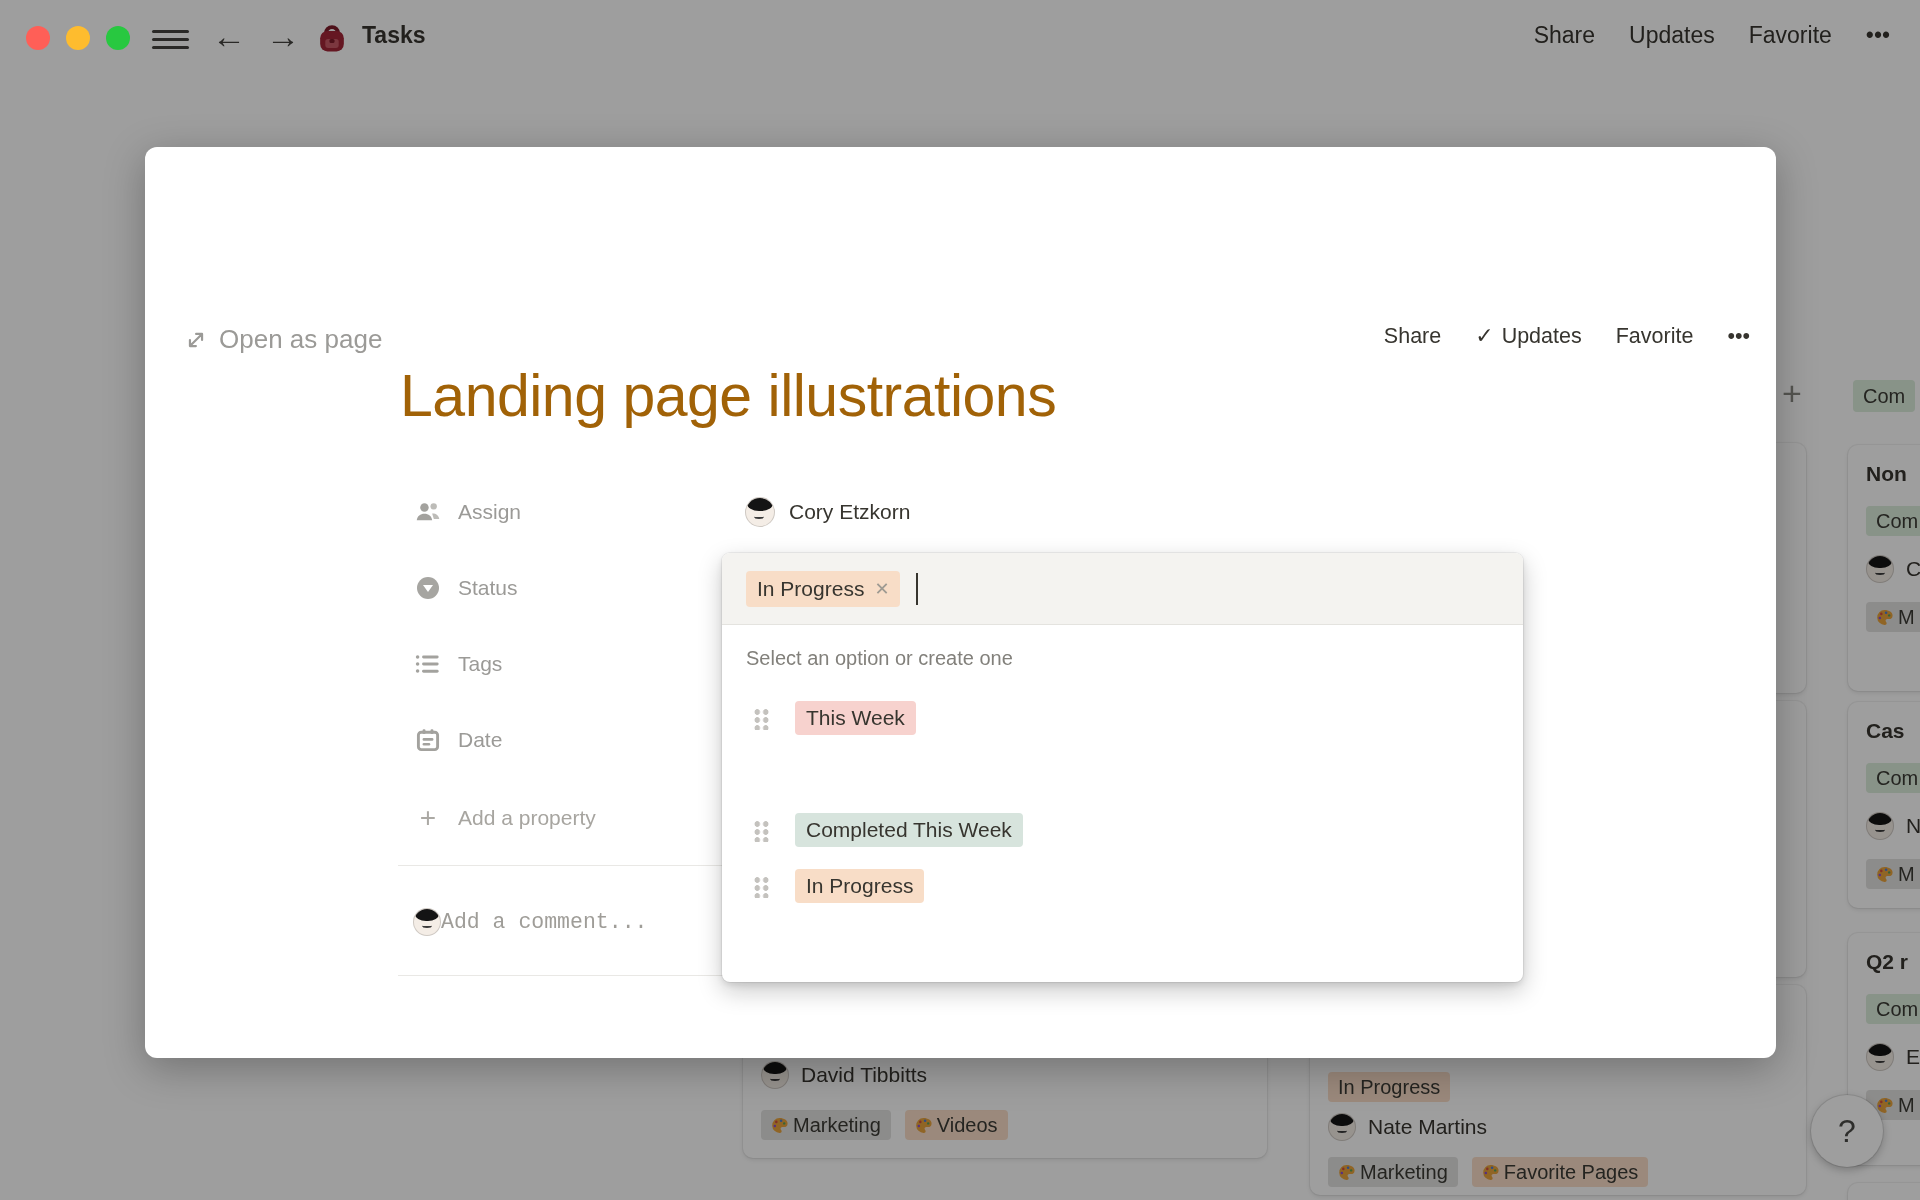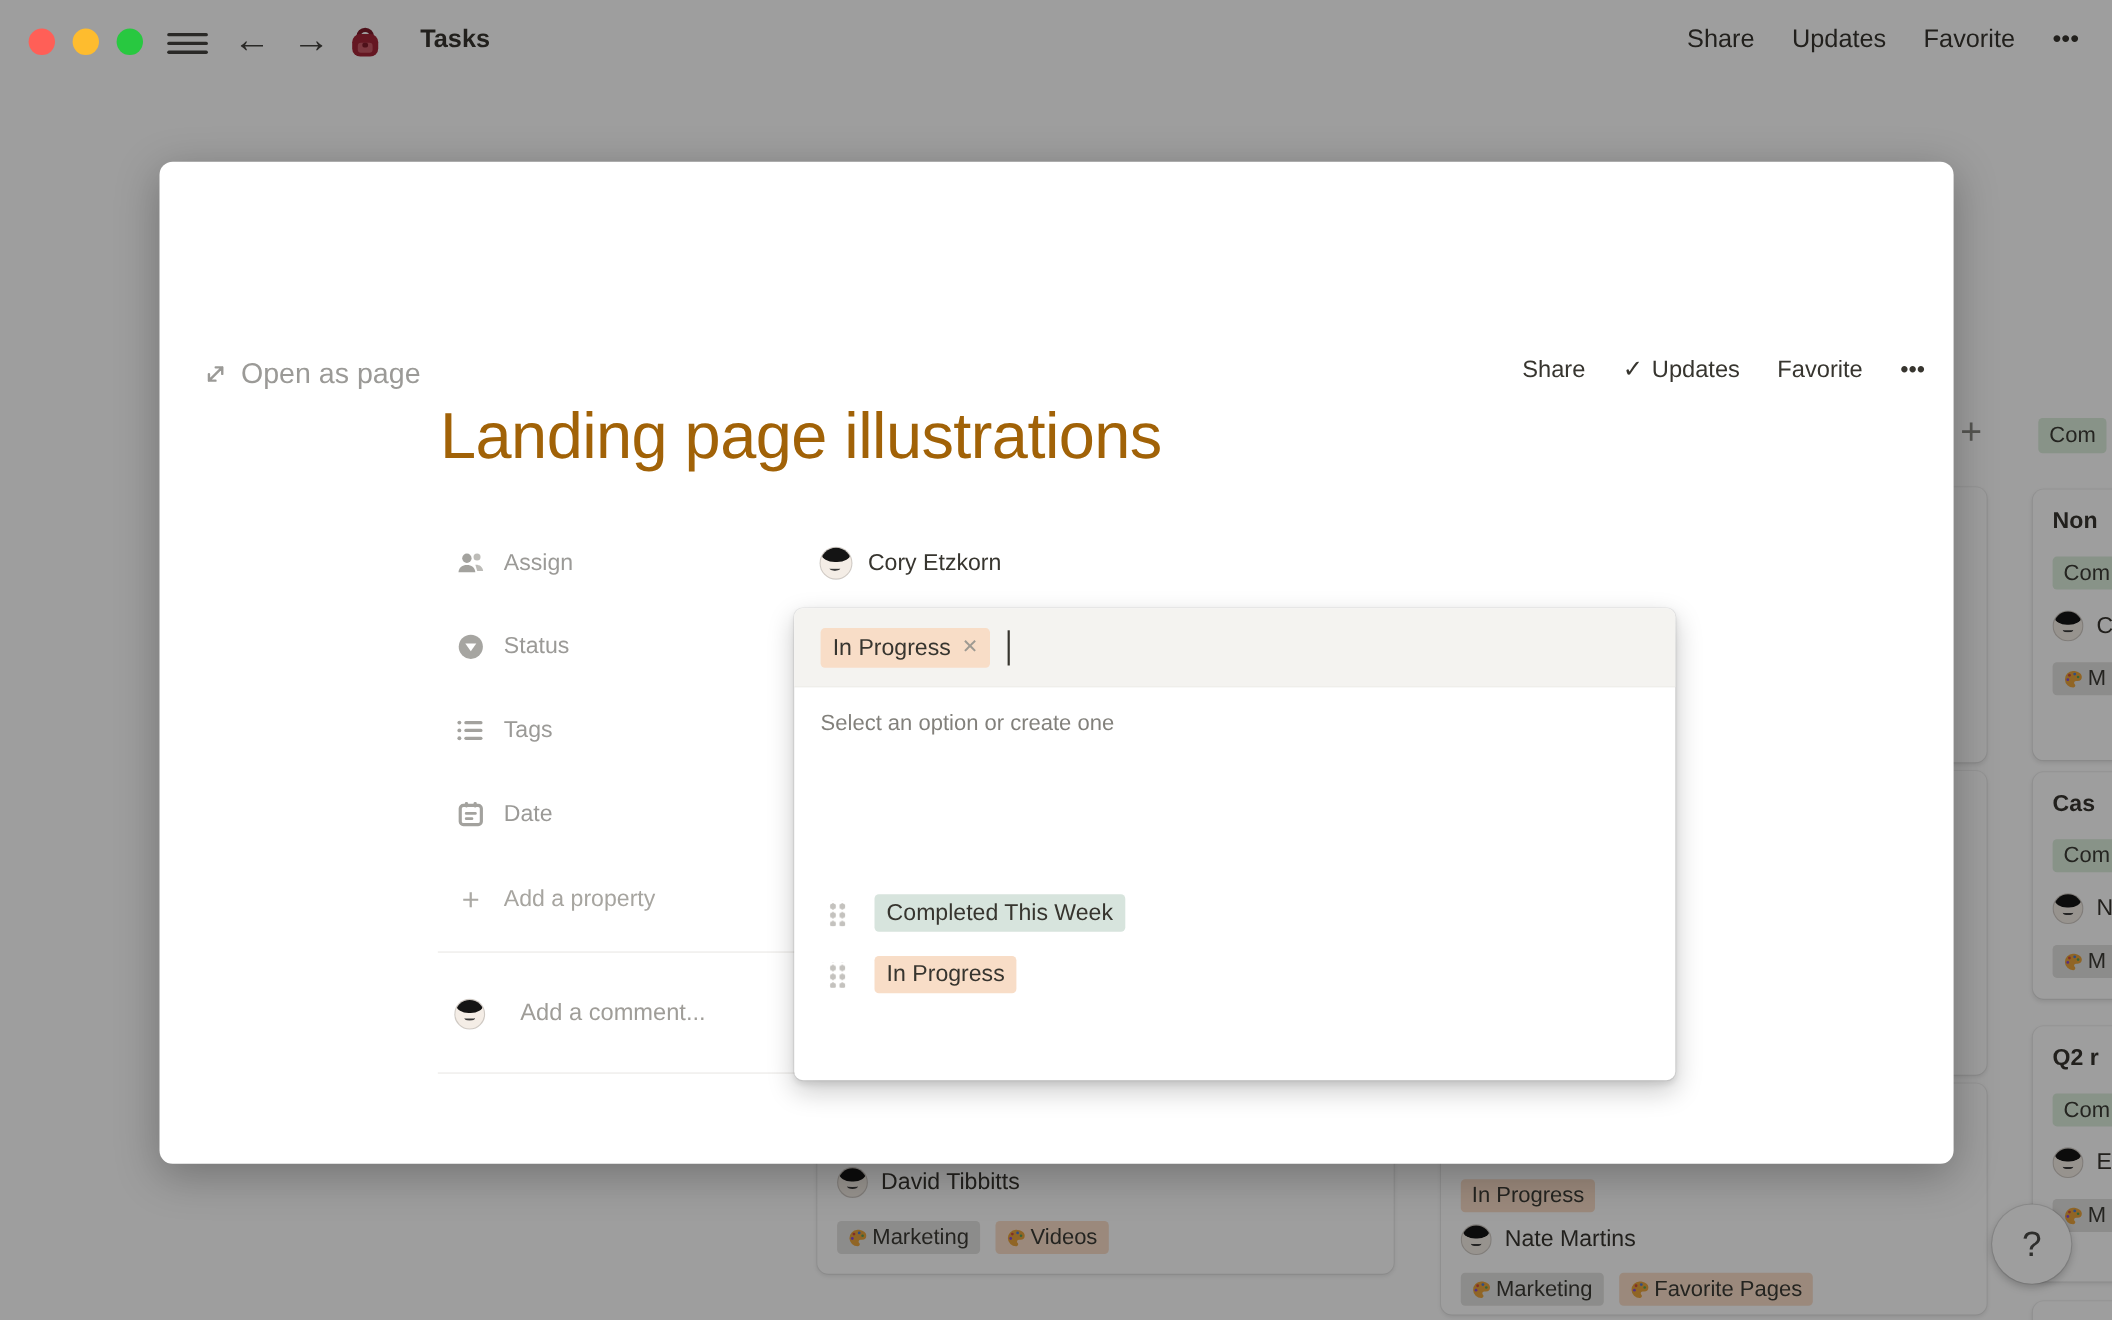--- a/index.html
+++ b/index.html
@@ -9,21 +9,21 @@
 
   
   .bg-layer { position:absolute; inset:0; z-index:1; }
   .topbar { position:absolute; top:0; left:0; width:100%; height:76px; background:#fff; }
   .traffic { position:absolute; top:26px; left:26px; display:flex; gap:16px; z-index:15; }
   .light { width:24px; height:24px; border-radius:50%; }
   .hamburger { position:absolute; left:152px; top:30px; width:37px; height:19px; display:flex; flex-direction:column; justify-content:space-between; cursor:pointer; }
   .hamburger i { display:block; height:3px; background:#44433F; border-radius:2px; }
   .nav-arrow { position:absolute; top:14px; font-size:34px; color:#44433F; line-height:44px; }
   .backpack { position:absolute; left:316px; top:22px; width:32px; height:32px; }
-  .tb-title { position:absolute; left:362px; top:22px; font-size:23px; font-weight:600; color:#37352F;margin-left:20px; }
+  .tb-title { position:absolute; left:362px; top:22px; font-size:23px; font-weight:600; color:#37352F; }
   .tb-actions { position:absolute; right:30px; top:22px; display:flex; gap:34px; font-size:23px; color:#37352F; }
   .tb-actions span { cursor:pointer; }
 
   
   .board-plus { position:absolute; left:1782px; top:374px; font-size:34px; font-weight:300; color:#8A8984; }
   .chip { display:inline-flex; align-items:center; height:32px; padding:0 10px; border-radius:4px;
           font-size:20px; color:#3B3A35; white-space:nowrap; }
   .chip.small { height:30px; font-size:20px; }
   .col-header-chip { position:absolute; left:1853px; top:380px; }
   .card { position:absolute; background:#fff; border-radius:10px;
@@ -60,21 +60,21 @@
 
   .prop-row { position:absolute; left:270px; height:40px; display:flex; align-items:center; }
   .prop-icon { width:26px; display:flex; justify-content:center; margin-right:17px; }
   .prop-label { font-size:21px; color:#9B9A97; }
   .status-circle { width:22px; height:22px; border-radius:50%; background:#A6A5A1; position:relative; }
   .status-circle::after { content:""; position:absolute; left:6px; top:8px; border:5px solid transparent;
            border-top:7px solid #fff; }
   .assign-value { position:absolute; left:600px; top:350px; display:flex; align-items:center; gap:14px;
            font-size:21px; color:#37352F; }
   .divider { position:absolute; left:253px; width:1122px; height:1px; background:#E9E8E5; }
-  .comment-row { position:absolute; left:268px; top:761px; display:flex; align-items:flex-start; gap:32px; }
+  .comment-row { position:absolute; left:268px; top:761px; display:flex; align-items:center; gap:0;font-family:Liberation Mono, monospace; }
   .comment-placeholder { font-size:21.5px; color:#9F9D98; }
 
   
   .dropdown { position:absolute; left:722px; top:553px; width:801px; height:429px; background:#fff;
            border-radius:8px; z-index:30;
            box-shadow:0 0 0 1px rgba(15,15,15,.06), 0 9px 24px rgba(15,15,15,.22), 0 3px 6px rgba(15,15,15,.1); }
   .dd-input { position:absolute; top:0; left:0; right:0; height:72px; background:#F4F3F0;
            border-bottom:1px solid #E4E3DF; border-radius:8px 8px 0 0; display:flex; align-items:center;
            padding:0 24px; gap:16px; }
   .dd-chip { display:inline-flex; align-items:center; height:36px; padding:0 11px; border-radius:4px;
@@ -341,20 +341,24 @@
   <div class="dropdown">
     <div class="dd-input">
       <span class="dd-chip" style="background: rgb(248, 221, 199);">
         <span>In Progress</span>
         <span class="x">✕</span>
       </span>
       <span class="caret"></span>
     </div>
     <div class="dd-hint">Select an option or create one</div>
 
+    <div class="dd-option" style="top:139px">
+      <span class="drag-handle"></span>
+      <span class="opt-chip" style="background: rgb(247, 210, 206);">This Week</span>
+    </div>
     <div class="dd-option" style="top:251px">
       <span class="drag-handle"></span>
       <span class="opt-chip" style="background: rgb(215, 228, 221);">Completed This Week</span>
     </div>
     <div class="dd-option" style="top:307px">
       <span class="drag-handle"></span>
       <span class="opt-chip" style="background: rgb(248, 221, 199);">In Progress</span>
     </div>
   </div>
 

